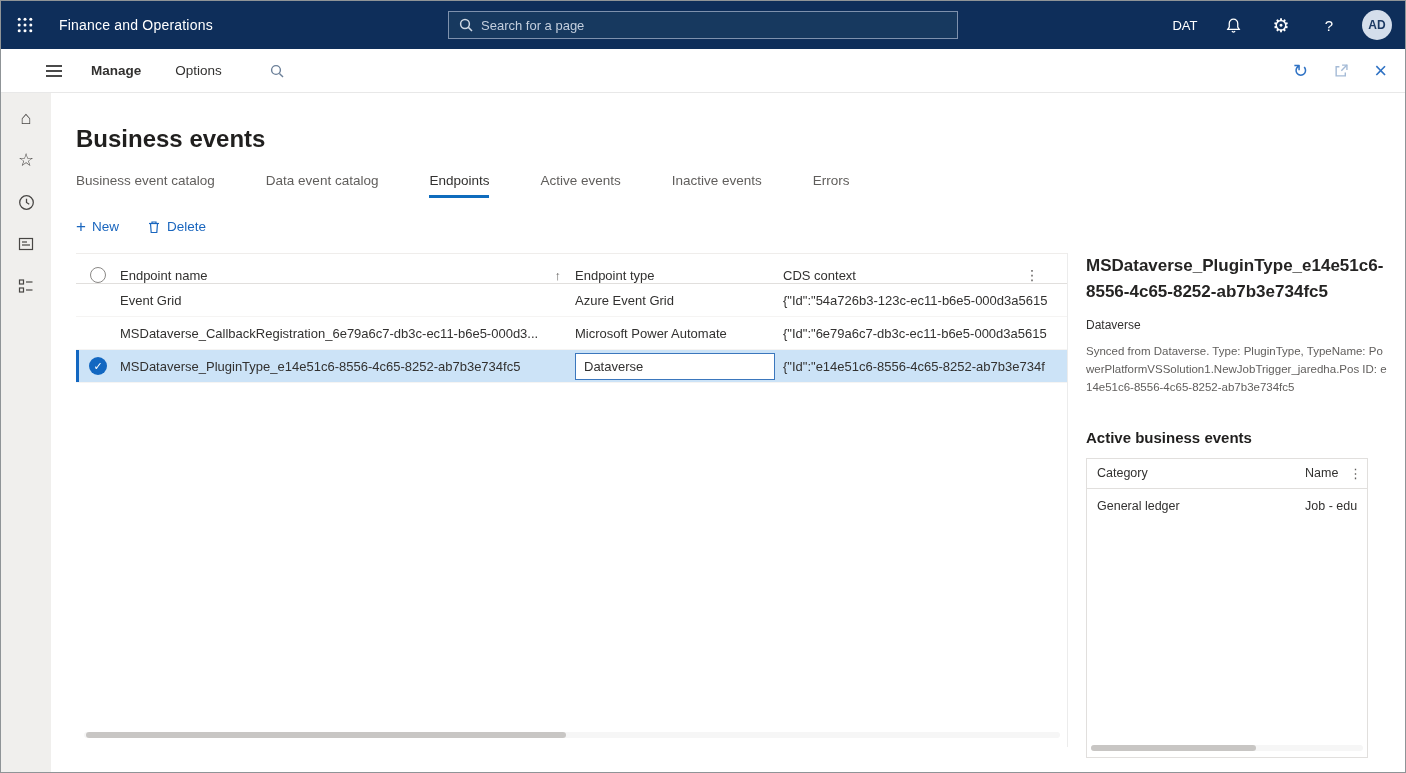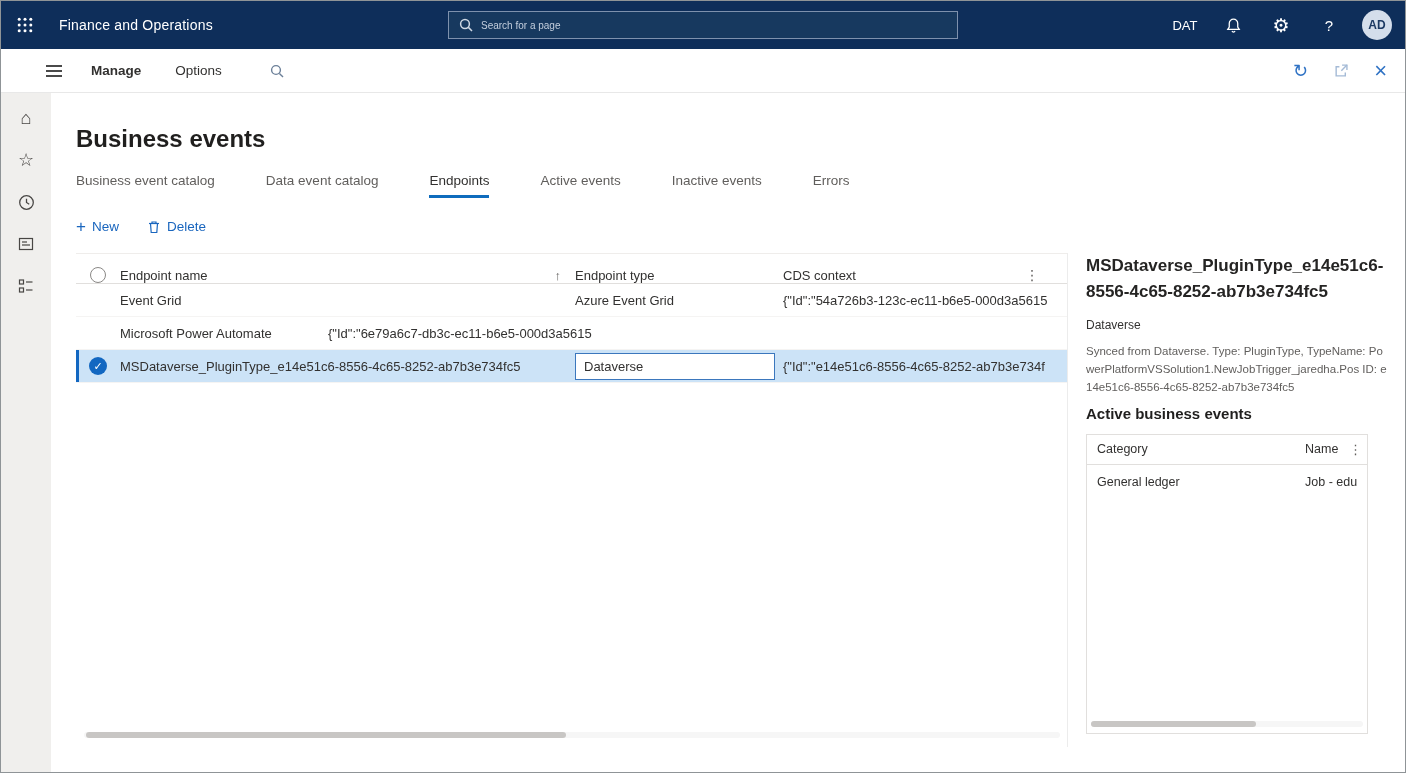--- a/index.html
+++ b/index.html
@@ -5,21 +5,21 @@
   * { box-sizing: border-box; margin: 0; padding: 0; }
   html,body { background:#ffffff; }
   body { font-family: "Liberation Sans", sans-serif; }
   .screen { width:1406px; height:773px; background:#fff; border:1px solid #8f9497; position:relative; overflow:hidden; }
 
   
   .topnav { height:48px; background:#0e2e5a; display:flex; align-items:center; position:relative; color:#fff; }
   .waffle { width:48px; height:48px; display:flex; align-items:center; justify-content:center; cursor:pointer; }
   .app-title { font-size:14px; font-weight:400; margin-left:10px; letter-spacing:.2px; white-space:nowrap; }
   .nav-search { position:absolute; left:447px; top:10px; width:510px; height:28px; background:#17395f; border:1px solid #7e91ad; display:flex; align-items:center; padding-left:10px; gap:8px; }
-  .nav-search input { background:transparent; border:none; outline:none; color:#d6dee9; font-size:10px; width:450px; font-family:inherit; }
+  .nav-search input { background:transparent; border:none; outline:none; color:#d6dee9; font-size:13px; width:450px; font-family:inherit; }
   .nav-search input::placeholder { color:#c3cedd; opacity:1; }
   .nav-right { position:absolute; right:4px; top:0; height:48px; display:flex; align-items:center; }
   .nav-item { width:48px; height:48px; display:flex; align-items:center; justify-content:center; font-size:13px; cursor:pointer; }
   .gear-glyph { font-size:19px; line-height:1; }
   .help-glyph { font-size:15px; }
   .avatar { width:30px; height:30px; border-radius:50%; background:#d4deeb; color:#1c3a63; font-size:12px; font-weight:700; display:flex; align-items:center; justify-content:center; }
 
   
   .cmdbar { height:44px; background:#fff; border-bottom:1px solid #e8e8e8; display:flex; align-items:center; position:relative;padding-left:28px; }
   .hamburger { width:50px; height:44px; display:flex; flex-direction:column; align-items:center; justify-content:center; gap:3px; cursor:pointer; }
@@ -71,21 +71,21 @@
 
   .hscroll { position:absolute; left:8px; bottom:8px; width:976px; height:8px; }
   .hscroll .track { position:absolute; inset:1px 0; background:#f6f6f6; border-radius:4px; }
   .hscroll .thumb { position:absolute; left:2px; top:1px; width:480px; height:6px; background:#c8c6c4; border-radius:3px; cursor:pointer; }
 
   
   .details { width:320px; padding-left:18px; flex-shrink:0; }
   .details-title { font-size:17px; font-weight:700; color:#252423; line-height:1.55; overflow-wrap:anywhere; }
   .details-sub { margin-top:12px; font-size:12px; color:#323130; }
   .details-desc { margin-top:10px; font-size:11.5px; color:#605e5c; line-height:1.6; word-break:break-all; width:304px; }
-  .details-section { margin-top:8px; font-size:15px; font-weight:700; color:#201f1e; }
+  .details-section { margin-top:32px; font-size:15px; font-weight:700; color:#201f1e; }
   .mini-table { margin-top:12px; width:282px; height:300px; border:1px solid #e1dfdd; position:relative; }
   .mini-header { display:flex; align-items:center; height:30px; border-bottom:1px solid #e1dfdd; font-size:12.5px; color:#323130; padding:0 6px 0 10px; }
   .mh-category { flex:1; cursor:pointer; }
   .mh-name { width:44px; cursor:pointer; }
   .mh-menu { width:12px; color:#605e5c; font-size:13px; cursor:pointer; }
   .mini-row { display:flex; align-items:center; height:34px; font-size:12.5px; color:#323130; padding:0 6px 0 10px; }
   .mr-category { flex:1; }
   .mr-name { width:56px; white-space:nowrap; overflow:hidden; }
   .mini-scroll { position:absolute; left:4px; bottom:5px; width:272px; height:8px; }
   .mini-scroll .track { position:absolute; inset:1px 0; background:#f6f6f6; border-radius:4px; }
@@ -242,20 +242,21 @@
 
           <div class="grid-row">
             <div class="gc-check"></div>
             <div class="cell-name">Event Grid</div>
             <div class="cell-type">Azure Event Grid</div>
             <div class="cell-cds">{"Id":"54a726b3-123c-ec11-b6e5-000d3a5615</div>
           </div>
 
           <div class="grid-row">
             <div class="gc-check"></div>
+            <div class="cell-name">MSDataverse_CallbackRegistration_6e79a6c7-db3c-ec11-b6e5-000d3...</div>
             <div class="cell-type">Microsoft Power Automate</div>
             <div class="cell-cds">{"Id":"6e79a6c7-db3c-ec11-b6e5-000d3a5615</div>
           </div>
 
           <div class="grid-row selected">
             <div class="sel-bar"></div>
             <div class="gc-check">
               <div class="check-filled">✓</div>
             </div>
             <div class="cell-name">MSDataverse_PluginType_e14e51c6-8556-4c65-8252-ab7b3e734fc5</div>

